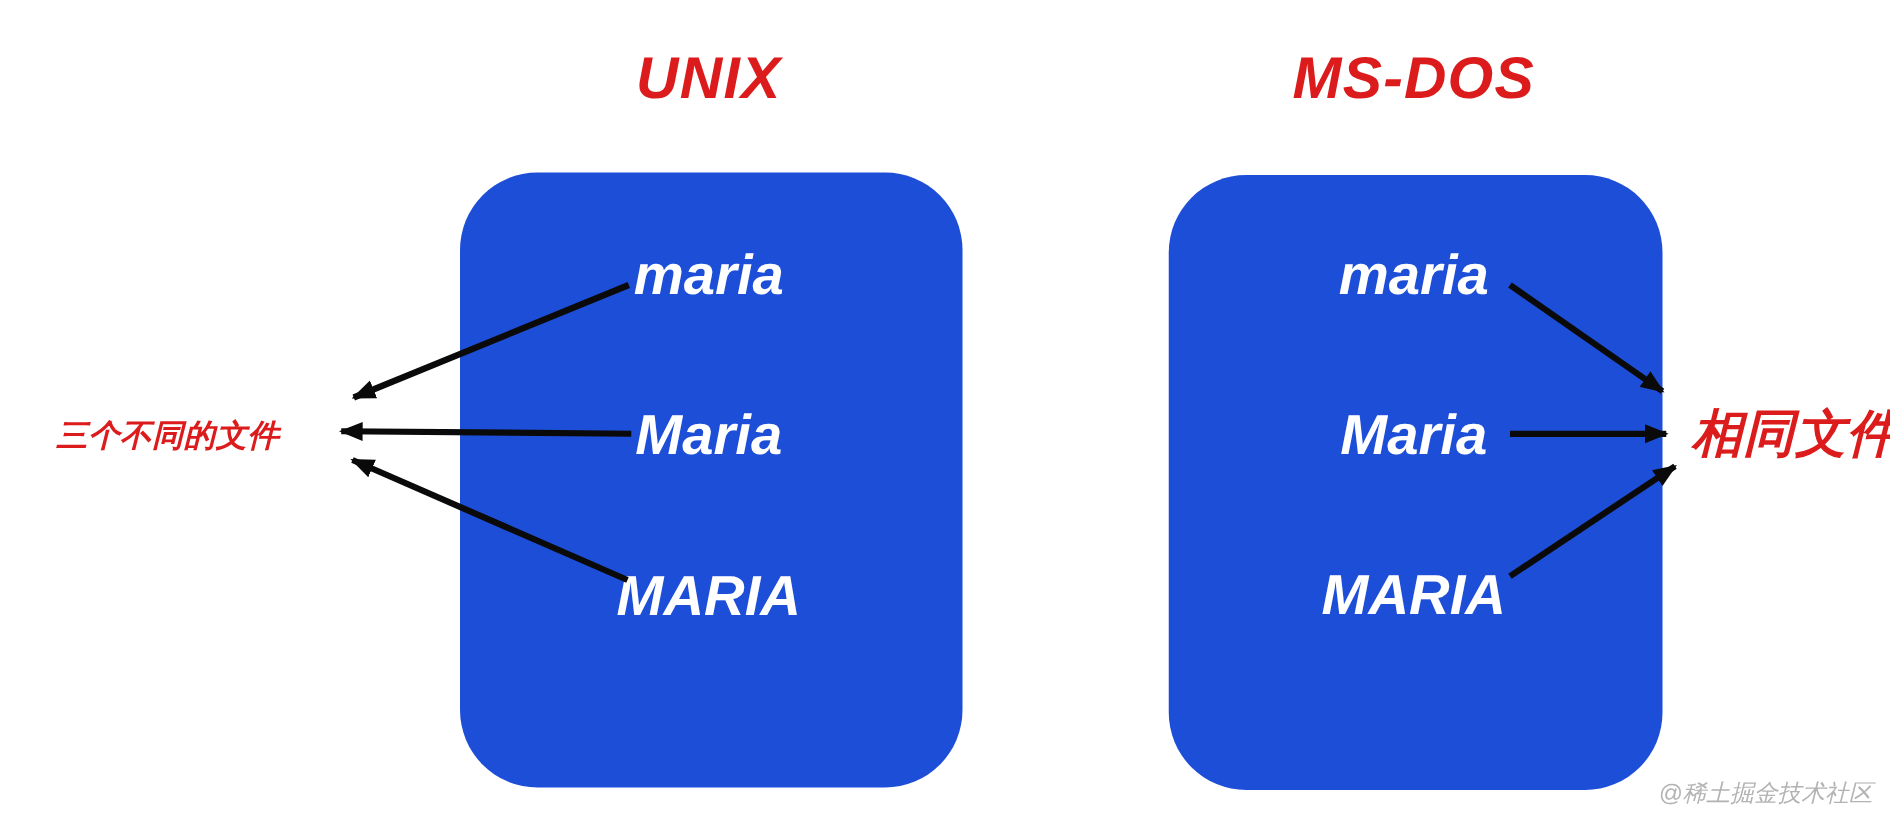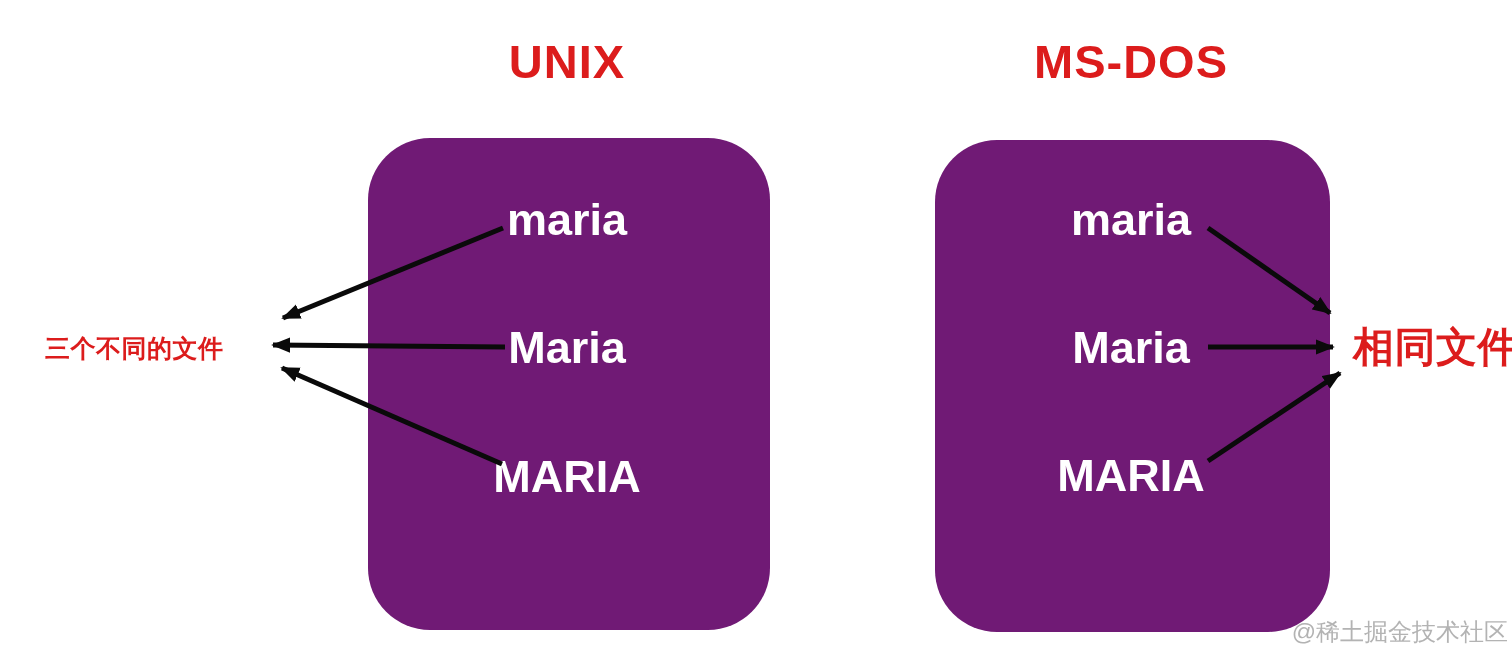--- a/index.html
+++ b/index.html
@@ -7,36 +7,37 @@
     padding: 0;
     background: #ffffff;
     font-family: "Liberation Sans", sans-serif;
   }
   .canvas {
     position: relative;
     width: 1512px;
     height: 658px;
     background: #ffffff;
     overflow: hidden;
+    font-style: italic;
   }
   .title {
     position: absolute;
     top: 34px;
     transform: translateX(-50%);
     font-size: 47px;
     font-weight: bold;
     color: #dc1c1c;
     letter-spacing: 1px;
     white-space: nowrap;
   }
   .title.unix  { left: 567px; }
   .title.msdos { left: 1131px; }
   .panel {
     position: absolute;
-    background: #701a75;
+    background: #1d4ed8;
     border-radius: 62px;
   }
   .panel.left  { left: 368px; top: 138px; width: 402px; height: 492px; }
   .panel.right { left: 935px; top: 140px; width: 395px; height: 492px; }
   .file {
     position: absolute;
     transform: translate(-50%, -50%);
     color: #ffffff;
     font-weight: bold;
     font-size: 45px;
@@ -76,23 +77,23 @@
     width: 1512px;
     height: 658px;
     pointer-events: none;
   }
   .arrows line {
     stroke: #0a0a0a;
     stroke-width: 5;
   }
   .watermark {
     position: absolute;
-    right: 4px;
+    right: 14px;
     bottom: 10px;
-    font-size: 24px;
+    font-size: 19px;
     color: #b3b3b3;
     white-space: nowrap;
   }
 </style>
 </head>
 <body>
 
 <div class="canvas">
 
   <div class="title unix">UNIX</div>

